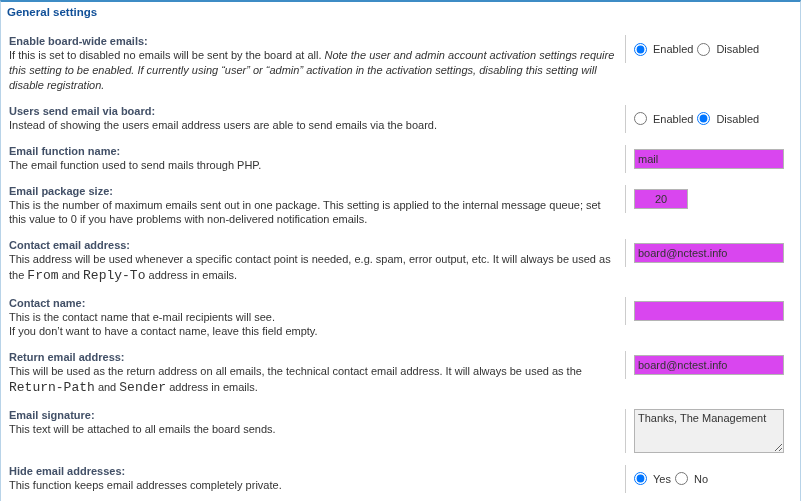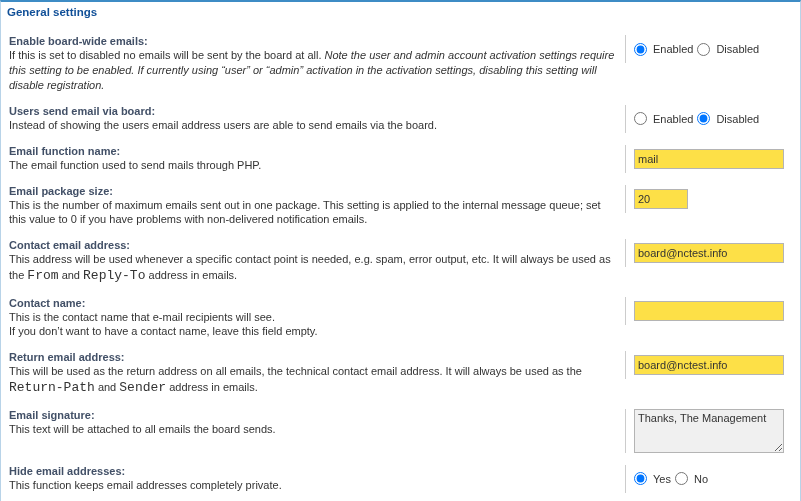--- a/index.html
+++ b/index.html
@@ -70,28 +70,29 @@
     color: #333333;
   }
   .code-inline {
     font-family: "Courier New", Courier, monospace;
     font-size: 13px;
   }
   input[type="text"] {
     font-family: "Lucida Grande", Arial, sans-serif;
     font-size: 11px;
     color: #333333;
-    background: #fde047;
+    background: #d946ef;
     border: 1px solid #b4b4b4;
     padding: 2px 3px;
     height: 14px;
     box-sizing: content-box;
   }
   input[type="text"].w-short {
     width: 46px;
+    text-align: center;
   }
   input[type="text"].w-mid {
     width: 142px;
   }
   textarea {
     font-family: "Lucida Grande", Arial, sans-serif;
     font-size: 11px;
     color: #333333;
     background: #f0f0f0;
     border: 1px solid #b4b4b4;

